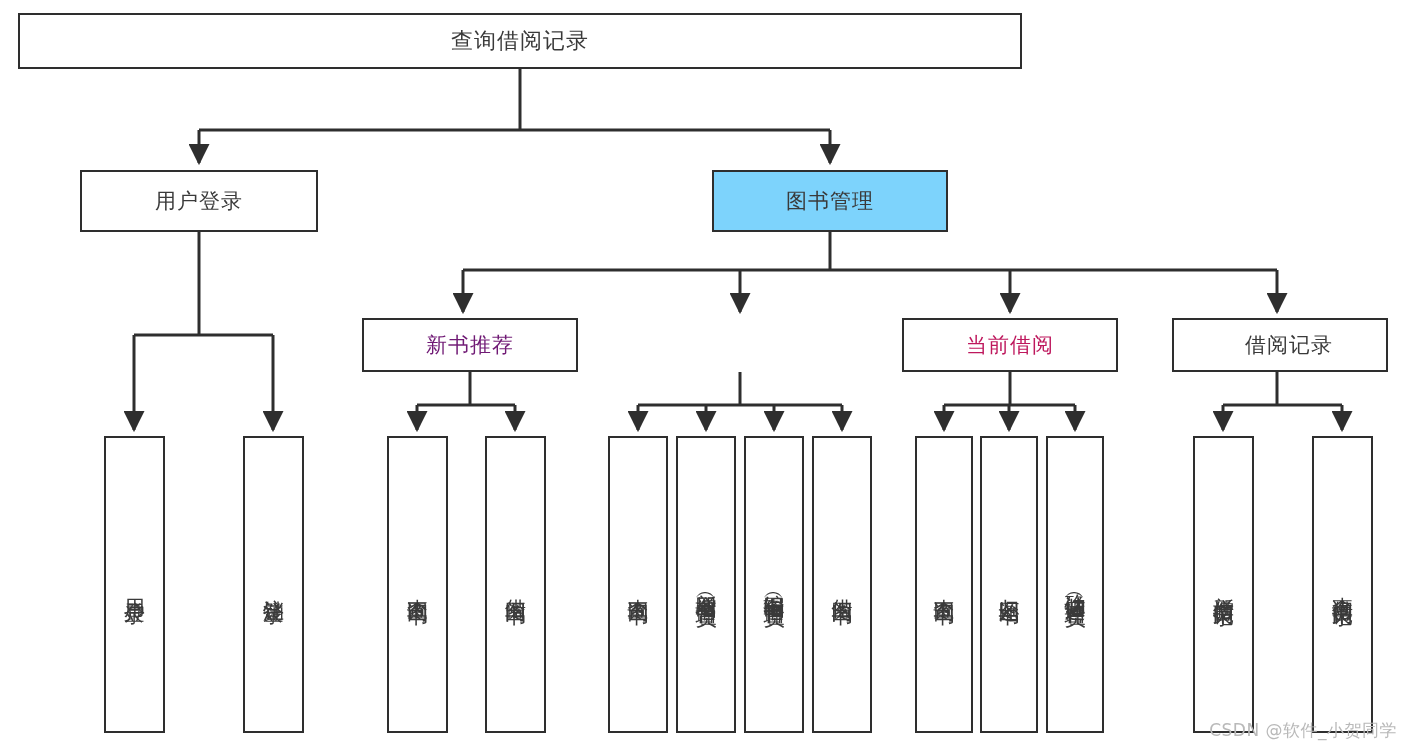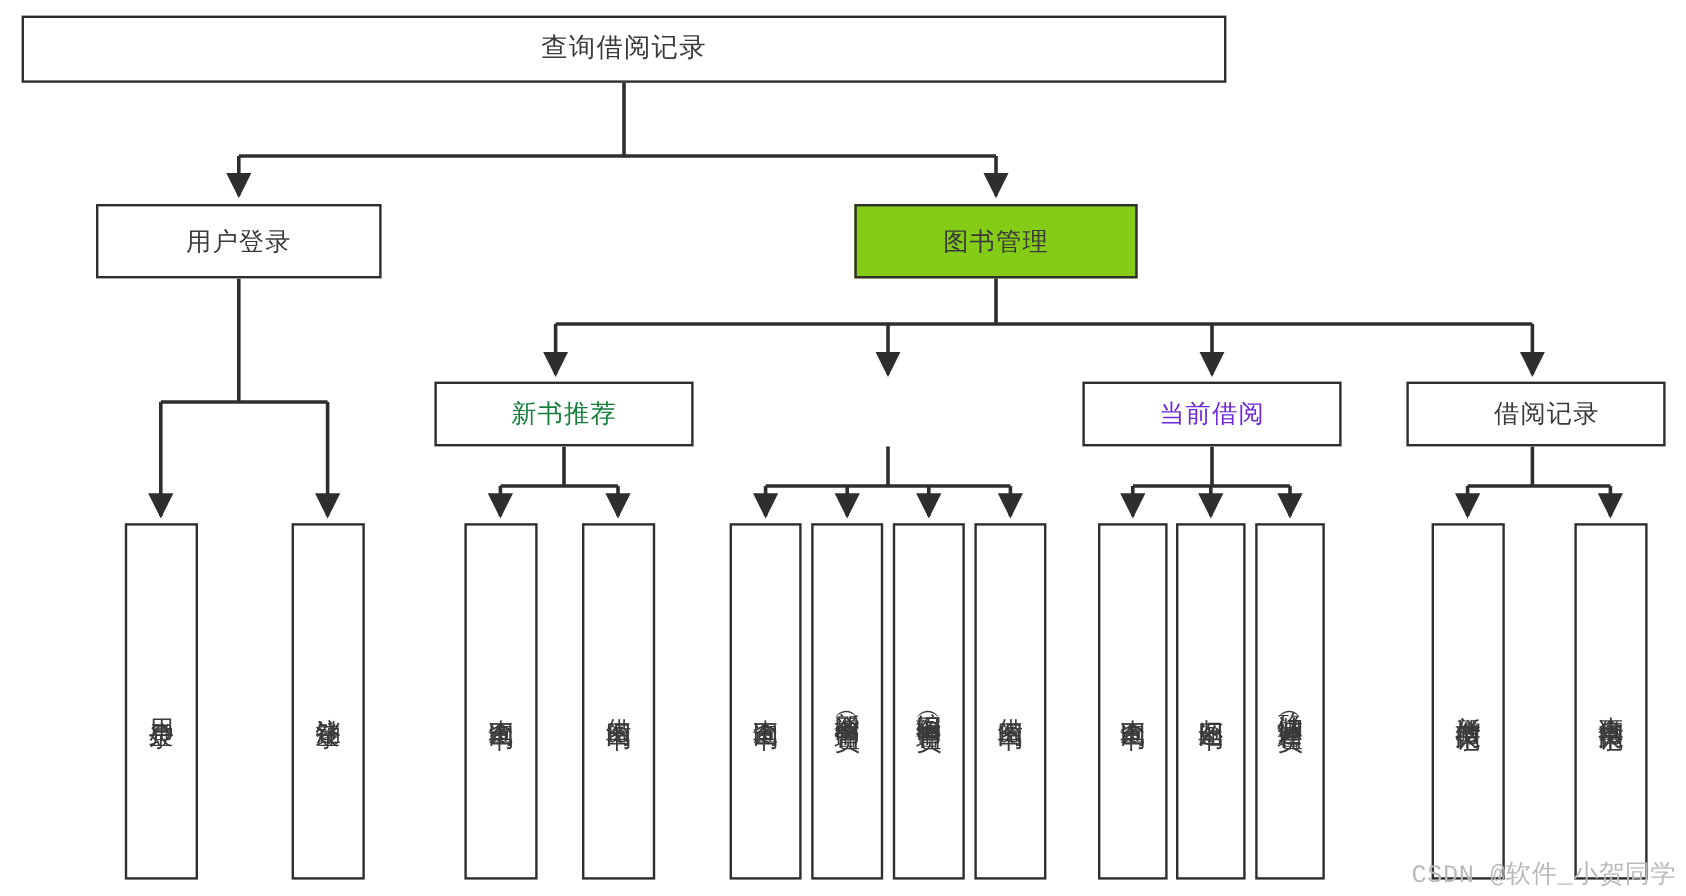--- a/index.html
+++ b/index.html
@@ -50,26 +50,25 @@
     line-height: 1.05;
     letter-spacing: 2px;
     font-size: 21px;
     padding-top: 2px;
   }
   .node.root .label { font-size: 22px; }
   .watermark {
     position: absolute;
     right: 8px;
     bottom: 5px;
-    font-size: 21px;
+    font-size: 17px;
     color: #b9b9b9;
     letter-spacing: 0.5px;
     z-index: 3;
     white-space: nowrap;
-    font-family: Liberation Mono, monospace;
   }
 </style>
 </head>
 <body>
 
 <div id="diagram-root" style="background: rgb(255, 255, 255);">
 
   <svg class="connectors" viewBox="0 0 1405 747" xmlns="http://www.w3.org/2000/svg">
     <defs>
       <marker id="arrow" viewBox="0 0 10 10" refX="9" refY="5" markerWidth="7" markerHeight="7" orient="auto-start-reverse">
@@ -120,29 +119,29 @@
     </g>
   </svg>
 
   <div class="node root" style="left: 18px; top: 13px; width: 1004px; height: 56px; border-color: rgb(46, 46, 46); background: rgb(255, 255, 255);">
     <span class="label" style="color: rgb(58, 58, 58);">查询借阅记录</span>
   </div>
 
   <div class="node" style="left: 80px; top: 170px; width: 238px; height: 62px; border-color: rgb(46, 46, 46); background: rgb(255, 255, 255);">
     <span class="label" style="color: rgb(58, 58, 58);">用户登录</span>
   </div>
-  <div class="node" style="left: 712px; top: 170px; width: 236px; height: 62px; border-color: rgb(46, 46, 46); background: #84cc16;">
+  <div class="node" style="left: 712px; top: 170px; width: 236px; height: 62px; border-color: rgb(46, 46, 46); background: #7dd3fc;">
     <span class="label" style="color: rgb(58, 58, 58);">图书管理</span>
   </div>
 
   <div class="node" style="left: 362px; top: 318px; width: 216px; height: 54px; border-color: rgb(46, 46, 46); background: rgb(255, 255, 255);">
-    <span class="label" style="color: #15803d;">新书推荐</span>
+    <span class="label" style="color: #701a75;">新书推荐</span>
   </div>
   <div class="node" style="left: 902px; top: 318px; width: 216px; height: 54px; border-color: rgb(46, 46, 46); background: rgb(255, 255, 255);">
-    <span class="label" style="color: #6d28d9;">当前借阅</span>
+    <span class="label" style="color: #be185d;">当前借阅</span>
   </div>
   <div class="node" style="left: 1172px; top: 318px; width: 216px; height: 54px; border-color: rgb(46, 46, 46); background: rgb(255, 255, 255);">
     <span class="label" style="color: rgb(58, 58, 58); margin-left: 18px;">借阅记录</span>
   </div>
 
   <div class="node vertical" style="left: 104px; top: 436px; width: 61px; height: 297px; border-color: rgb(46, 46, 46); background: rgb(255, 255, 255);">
     <span class="label" style="color: rgb(58, 58, 58);">用户登录</span>
   </div>
   <div class="node vertical" style="left: 243px; top: 436px; width: 61px; height: 297px; border-color: rgb(46, 46, 46); background: rgb(255, 255, 255);">
     <span class="label" style="color: rgb(58, 58, 58);">注销登录</span>

